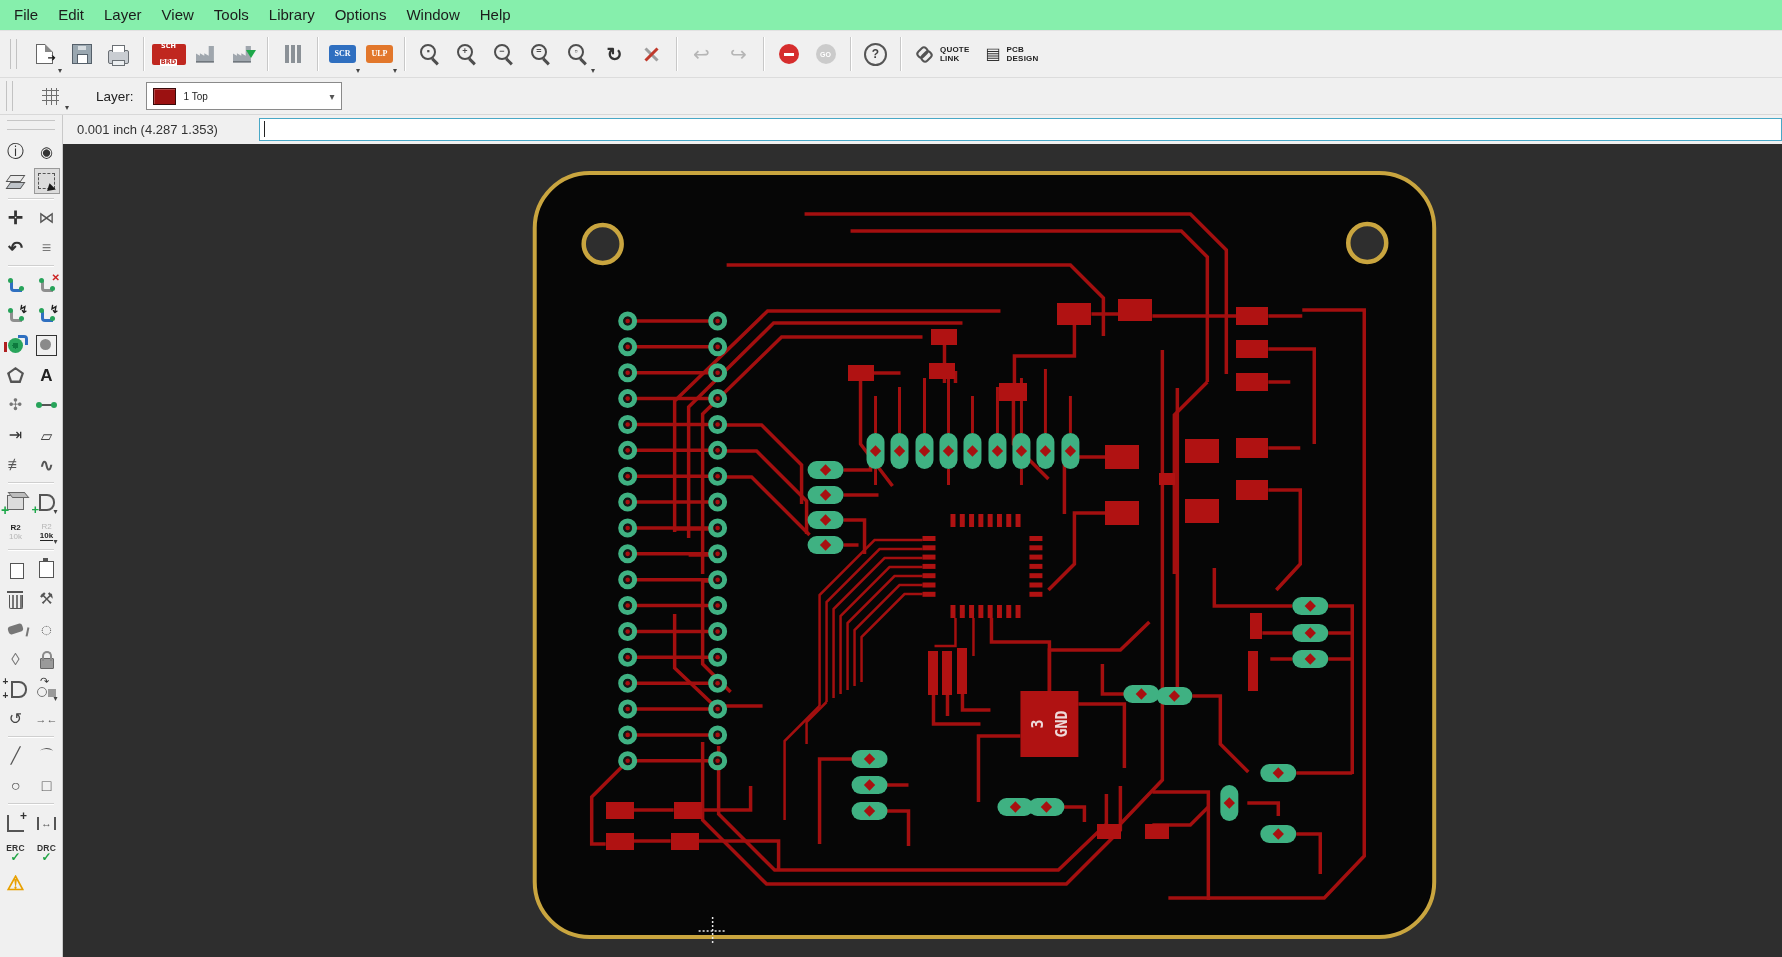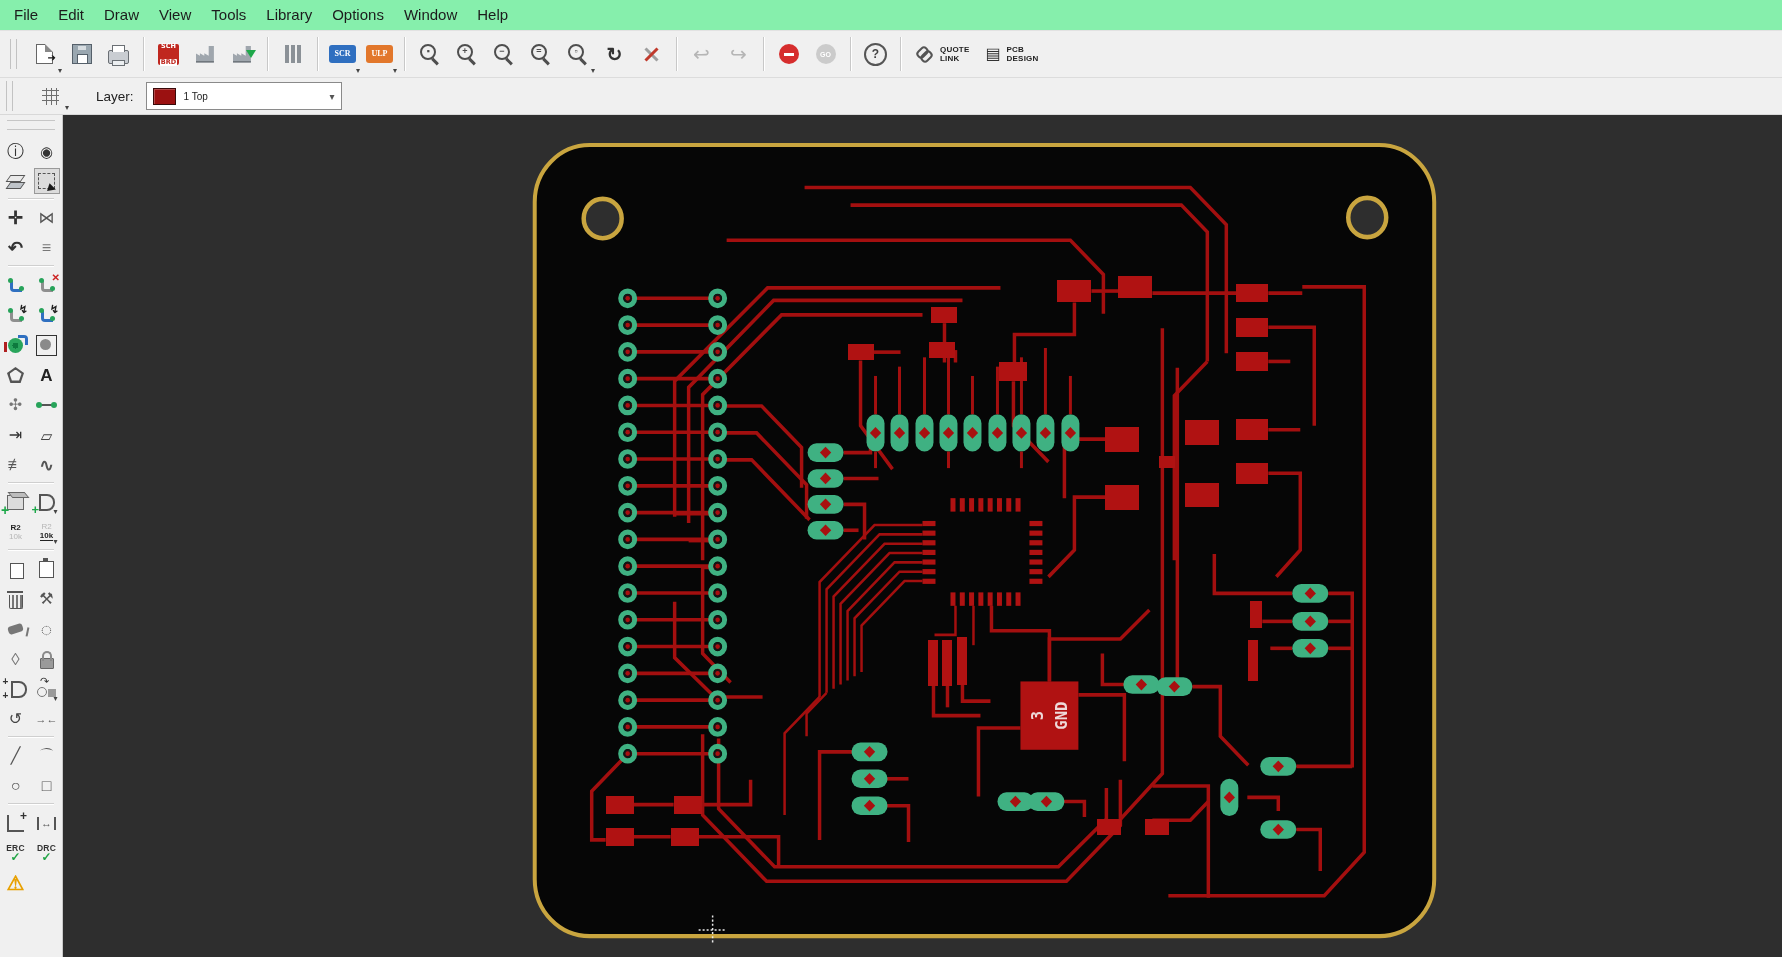--- a/index.html
+++ b/index.html
@@ -24,21 +24,21 @@
   .css-file::after{content:'➔';position:absolute;right:-4px;bottom:0;font-size:10px;color:#111;}
   
   .css-floppy{width:18px;height:18px;background:#9aa7b0;border:1px solid #55606a;}
   .css-floppy::before{content:'';position:absolute;bottom:0;left:4px;width:9px;height:8px;background:#fff;border:1px solid #55606a;border-bottom:none;}
   .css-floppy::after{content:'';position:absolute;top:1px;left:5px;width:8px;height:4px;background:#d7dde1;}
   
   .css-printer{width:19px;height:12px;background:#c9cdd2;border:1px solid #6a6f74;border-radius:2px;margin-top:6px;}
   .css-printer::before{content:'';position:absolute;top:-6px;left:3px;width:11px;height:6px;background:#fff;border:1px solid #6a6f74;border-bottom:none;}
   .css-printer::after{content:'';position:absolute;bottom:-3px;left:3px;width:11px;height:4px;background:#eceff1;border:1px solid #6a6f74;}
   
-  .css-schbrd{width:21px;height:21px;background:#c0271f;border-radius:2px;display:flex;flex-direction:column;align-items:center;justify-content:center;gap:9px;}
+  .css-schbrd{width:34px;height:21px;background:#c0271f;border-radius:2px;display:flex;flex-direction:column;align-items:center;justify-content:center;gap:9px;}
   .css-schbrd span{color:#fff;font-size:6.5px;font-weight:bold;line-height:7px;font-family:"DejaVu Sans",sans-serif;}
   .css-schbrd span:last-child{background:#fff;color:#c0271f;padding:0 1px;border-radius:1px;}
   
   .css-factory,.css-factorydl{width:20px;height:17px;}
   .css-factory::before,.css-factorydl::before{content:'';position:absolute;inset:0;background:#9fa6ad;border-bottom:2px solid #70777d;
     clip-path:polygon(0 100%,0 45%,22% 60%,22% 45%,44% 60%,44% 45%,66% 60%,66% 0,92% 0,92% 100%);}
   .css-factorydl::after{content:'';position:absolute;right:-3px;bottom:0;width:0;height:0;border:5px solid transparent;border-top:8px solid #1ea84a;}
   
   .css-books{width:16px;height:18px;background:repeating-linear-gradient(90deg,#8b9197 0 4px,#f0f0f0 4px 6px);}
   
@@ -145,21 +145,21 @@
   .icaret{position:absolute;left:5px;top:3px;width:1px;height:16px;background:#222;}
   .canvas{flex:1;position:relative;background:#2e2e2e;}
   .canvas svg{display:block;width:100%;height:100%;}
 </style>
 </head>
 <body>
 
 <div class="menubar">
     <div class="mitem">File</div>
     <div class="mitem">Edit</div>
-    <div class="mitem">Draw</div>
+    <div class="mitem">Layer</div>
     <div class="mitem">View</div>
     <div class="mitem">Tools</div>
     <div class="mitem">Library</div>
     <div class="mitem">Options</div>
     <div class="mitem">Window</div>
     <div class="mitem">Help</div>
   </div>
 
 <div class="toolbar">
     <div class="thandle"></div>
@@ -493,20 +493,27 @@
         </div>
         <div class="lrow">
           <button class="lbtn">
             <span class="icn" style="color: rgb(232, 160, 0); font-size: 20px; font-weight: bold;">⚠</span>
           </button>
           <span class="lspacer"></span>
         </div>
       </div>
   </div>
   <div class="rightcol">
+    <div class="commandbar">
+      <span class="coords">0.001 inch (4.287 1.353)</span>
+      <div class="inwrap">
+        <input class="cmdinput" value="" style="">
+        <span class="icaret"></span>
+      </div>
+    </div>
     <div class="canvas" style="background: rgb(46, 46, 46);">
       <svg id="pcb" viewBox="0 0 1720 816" preserveAspectRatio="none">
         <rect id="board" x="472" y="29" width="900" height="764" rx="55" fill="#060606" stroke="#c9a53f" stroke-width="4"></rect>
         <g id="traces" fill="none" stroke-width="3.5" stroke="#a30f0f">
           <path d="M788,87 H1119 L1145,113 V238"></path>
           <path d="M742,70 H1128 L1164,106 V230"></path>
           <path d="M664,121 H1008 L1041,154 V192"></path>
           <path d="M612,388 V257 L705,167 H938"></path>
           <path d="M626,394 V263 L711,179 H900"></path>
           <path d="M640,430 V270 L719,193 H860"></path>

